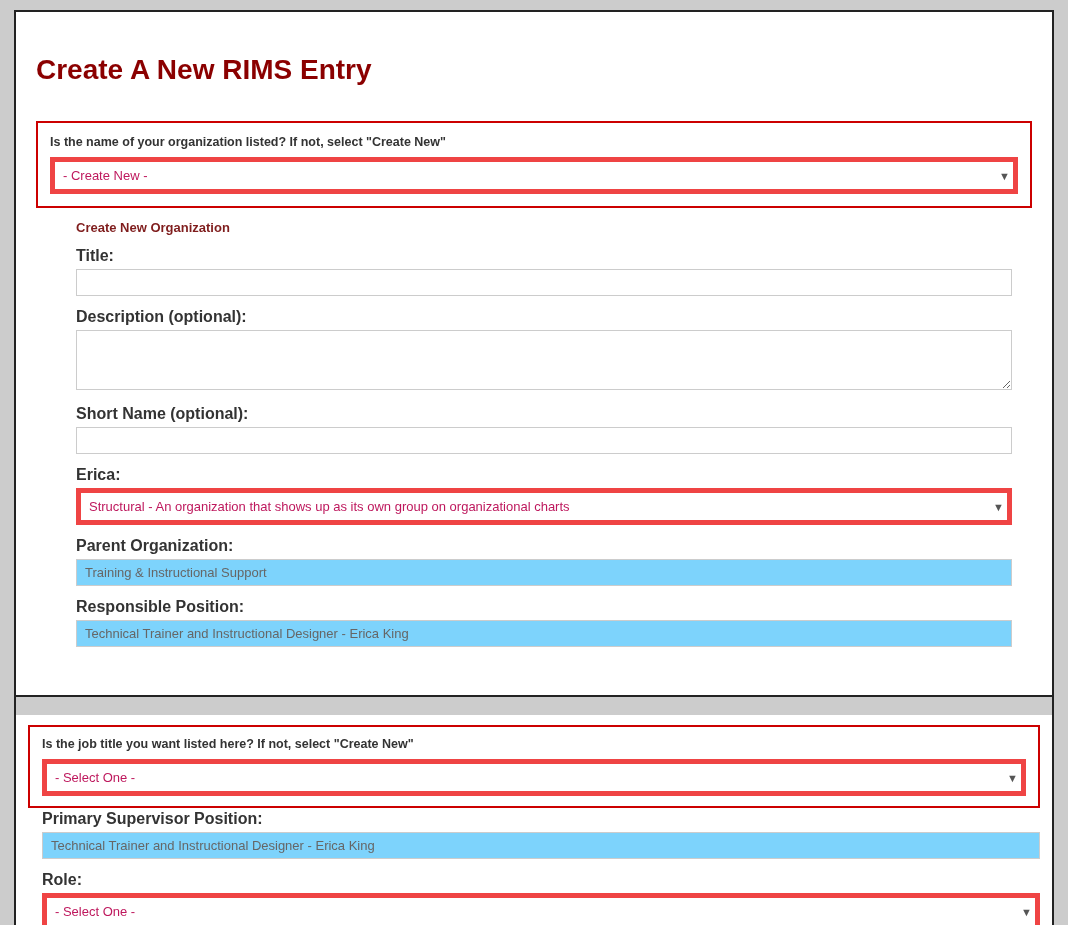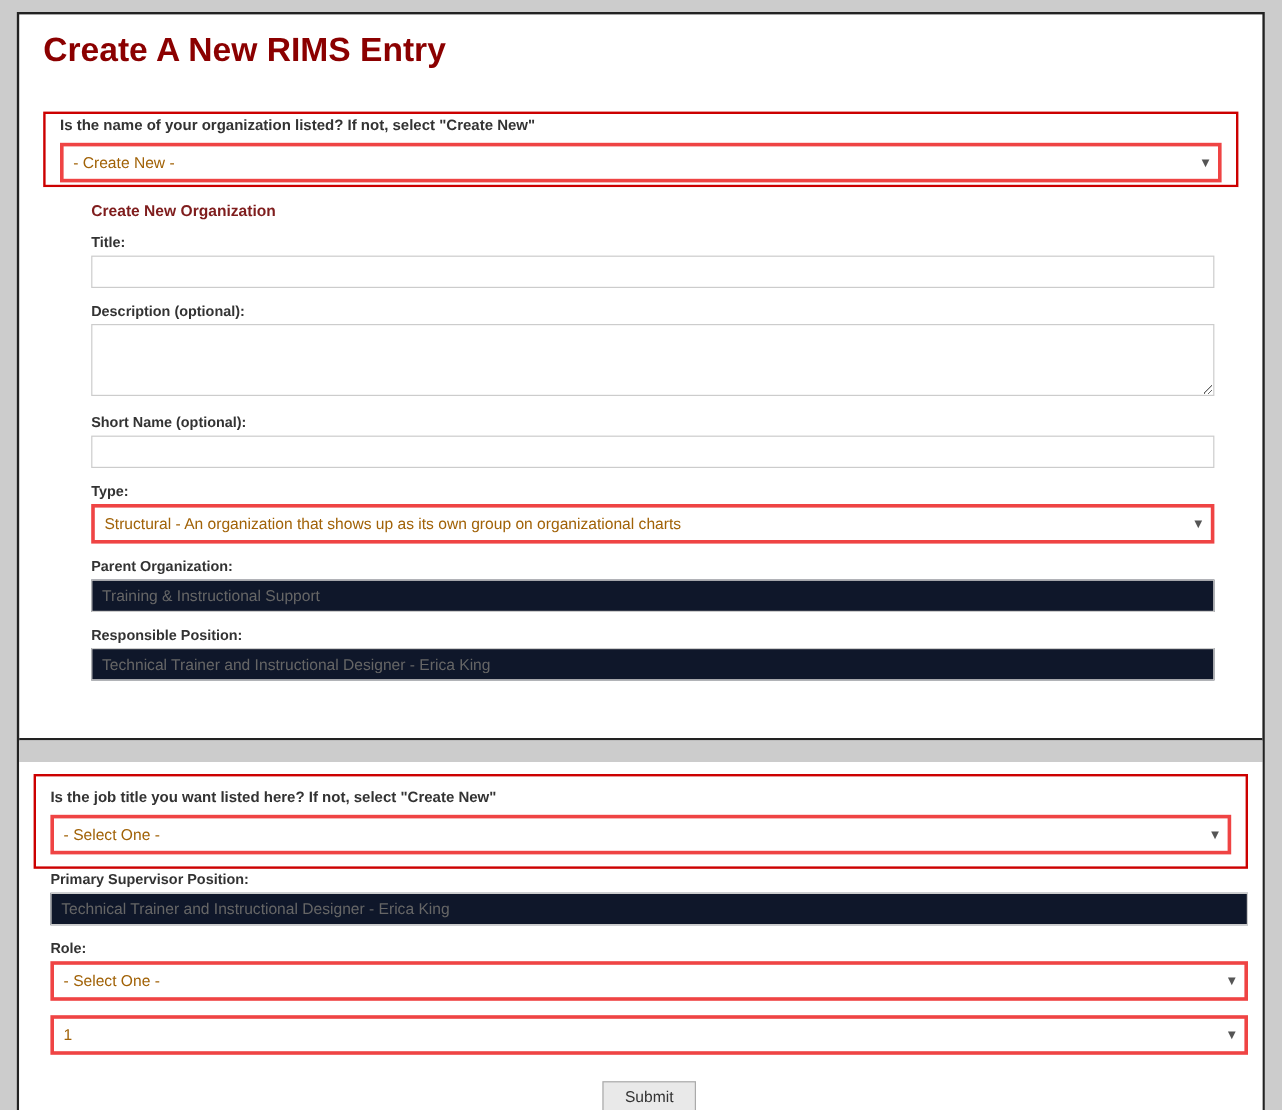--- a/index.html
+++ b/index.html
@@ -20,53 +20,54 @@
     
     .top-section {
       padding: 14px 20px 20px 20px;
       border-bottom: 2px solid #222;
     }
     .page-title {
       font-size: 28px;
       font-weight: bold;
       color: #8b0000;
       margin-bottom: 6px;
+      margin-top: 28px;
     }
     .page-subtitle {
       font-size: 11.5px;
       color: #555;
       margin-bottom: 14px;
     }
     
     .red-border-section {
       border: 2px solid #cc0000;
-      padding: 2px 12px;
+      padding: 12px 12px;
       margin-bottom: 0;
       margin-top: 35px;
     }
     .section-question {
       font-size: 12.5px;
       font-weight: bold;
       margin-bottom: 8px;
       color: #333;
     }
     .select-wrapper {
       position: relative;
       width: 100%;
     }
     .select-wrapper select {
       width: 100%;
       padding: 6px 28px 6px 8px;
       font-size: 13px;
-      border: 3px solid #ef4444;
+      border: 5px solid #ef4444;
       background: #fff;
       appearance: none;
       -webkit-appearance: none;
       cursor: pointer;
-      color: #a16207;
+      color: #be185d;
     }
     .select-arrow {
       position: absolute;
       right: 8px;
       top: 50%;
       transform: translateY(-50%);
       pointer-events: none;
       font-size: 11px;
       color: #555;
     }
@@ -79,21 +80,21 @@
       font-size: 13px;
       font-weight: bold;
       color: #7f1d1d;
       margin-bottom: 12px;
     }
     .form-group {
       margin-bottom: 12px;
     }
     .form-label {
       display: block;
-      font-size: 12px;
+      font-size: 16px;
       font-weight: bold;
       color: #333;
       margin-bottom: 4px;
     }
     .form-input {
       width: 100%;
       padding: 5px 8px;
       border: 1px solid #ccc;
       font-size: 13px;
       color: #333;
@@ -119,21 +120,21 @@
       -webkit-appearance: none;
       cursor: pointer;
       color: #333;
     }
     .readonly-input {
       width: 100%;
       padding: 5px 8px;
       border: 1px solid #ccc;
       font-size: 13px;
       color: #666;
-      background: #0f172a;
+      background: #7dd3fc;
     }
     
     .section-divider {
       height: 18px;
       background: #ccc;
     }
     
     .bottom-section {
       padding: 10px 12px 16px 12px;
       background: #fff;
@@ -192,21 +193,21 @@
         <label class="form-label">Description (optional):</label>
         <textarea class="form-textarea" style=""></textarea>
       </div>
 
       <div class="form-group">
         <label class="form-label">Short Name (optional):</label>
         <input class="form-input" type="text" style="">
       </div>
 
       <div class="form-group">
-        <label class="form-label">Type:</label>
+        <label class="form-label">Erica:</label>
         <div class="select-wrapper">
           <select class="form-select-full">
             <option>Structural - An organization that shows up as its own group on organizational charts</option>
             <option>Functional - A virtual grouping of positions</option>
           </select>
           <span class="select-arrow">▼</span>
         </div>
       </div>
 
       <div class="form-group">

